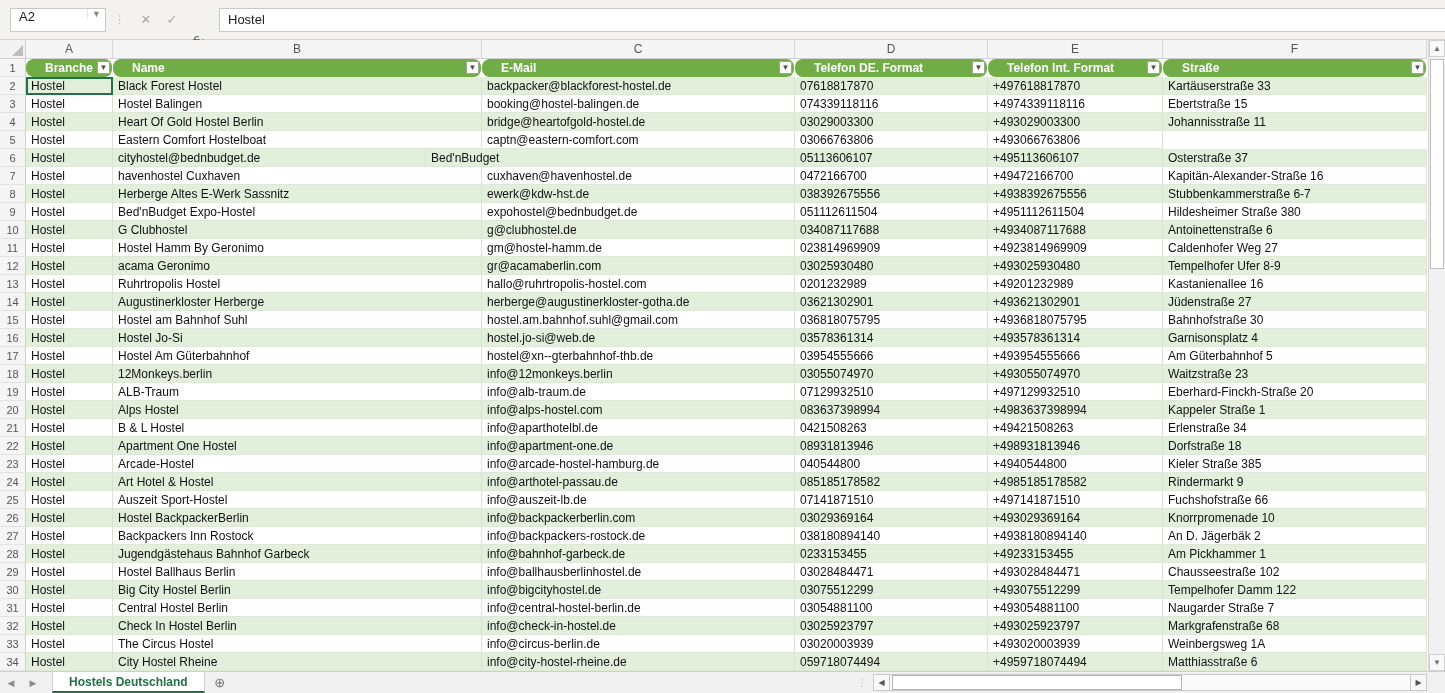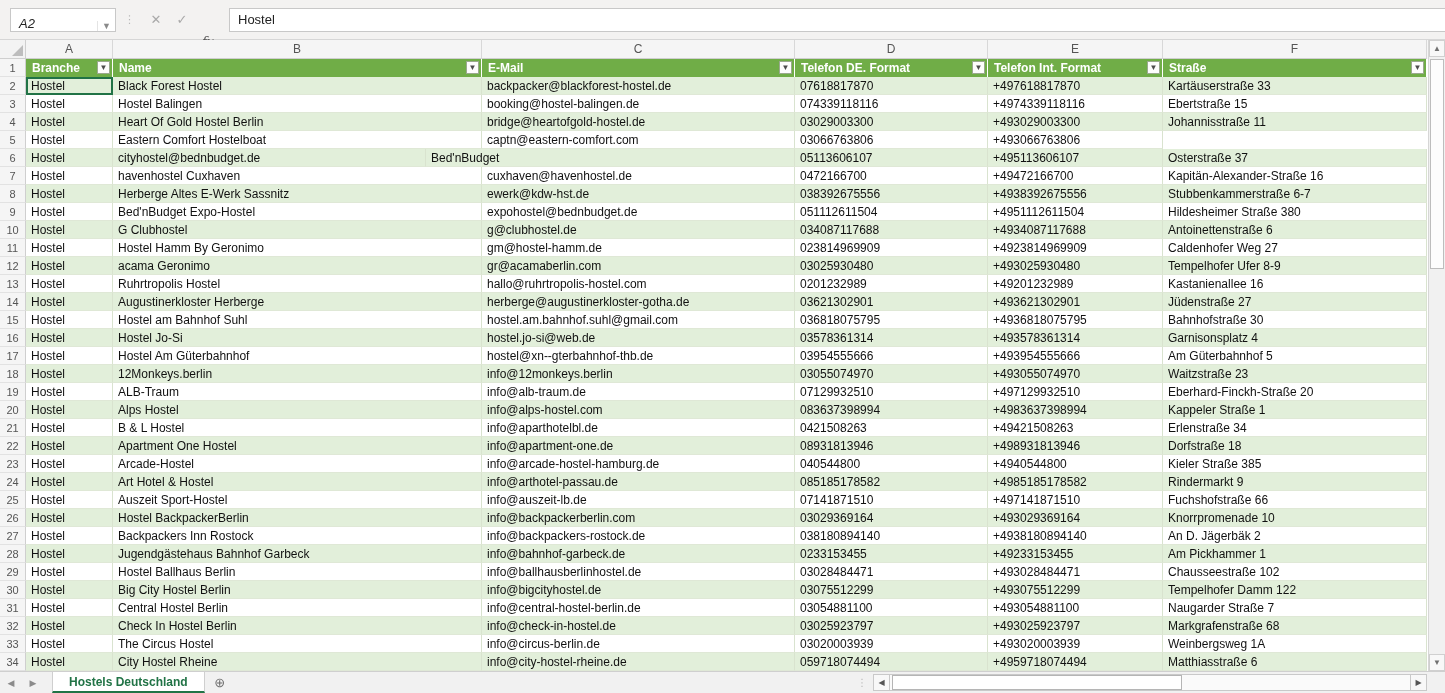--- a/index.html
+++ b/index.html
@@ -2,22 +2,22 @@
 <html style="--header-green: #70AD47; --band-green: #E2EFDA; --tab-green: #217346;"><head>
 <meta charset="utf-8">
 <style>
   * { margin:0; padding:0; box-sizing:border-box; }
   html,body { width:1445px; height:693px; overflow:hidden;
     font-family:"Liberation Sans", sans-serif; background:#fff; }
 
   
   .formula-row { height:40px; display:flex; align-items:center;
     background:#f3f2f1; border-bottom:1px solid #d6d6d6; padding:0 0 0 10px; }
-  .name-box { width:106px; height:24px; background:#fff; border:1px solid #c8c8c8;
-    display:flex; align-items:flex-end; font-size:13px; color:#222;font-style:italic; }
+  .name-box { width:96px; height:24px; background:#fff; border:1px solid #c8c8c8;
+    display:flex; align-items:flex-start; font-size:13px; color:#222; }
   .name-box .nb-text { flex:1; padding-left:8px; }
   .nb-arrow { width:18px; text-align:center; color:#8a8a8a; font-size:9px; border-left:1px solid #e4e4e4; }
   .dots-sep { color:#b8b8b8; font-size:11px; letter-spacing:0; margin:0 8px; }
   .fb-btn { width:26px; height:24px; display:flex; align-items:center; justify-content:center;
     color:#a9a9a9; font-size:13px; }
   .fb-btn.fx { color:#555; font-size:13px;margin-top:43px; }
   .fb-btn.fx i { font-family:"DejaVu Serif", serif; }
   .formula-field { flex:1; height:24px; background:#fff; border:1px solid #c8c8c8;
     border-right:none; margin-left:8px; display:flex; align-items:center;
     font-size:13px; color:#222; padding-left:8px; }
@@ -35,22 +35,22 @@
 
   .col-a{width:87px}.col-b{width:369px}.col-c{width:313px}
   .col-d{width:193px}.col-e{width:175px}.col-f{width:264px}
 
   .row-num { width:26px; background:#f5f5f5; border-right:1px solid #cfcfcf;
     border-bottom:1px solid #e2e2e2; display:flex; align-items:center; justify-content:center;
     font-size:11px; color:#555; flex:none; }
 
   .header-row { display:flex; height:18px; }
   .hdr-cell { background:var(--header-green,#70AD47); color:#fff; font-weight:bold;
-    font-size:12px; display:flex; align-items:center; padding-left:6px;
-    border-right:1px solid #fff; position:relative; }
+    font-size:12px; display:flex; align-items:center; padding-left:19px;
+    border-right:1px solid #fff; position:relative;border-radius:8px; }
   .filter-btn { position:absolute; right:2px; top:2px; width:13px; height:13px;
     background:#fdfdfd; border:1px solid #9aa98e; display:flex; align-items:center;
     justify-content:center; font-size:8px; color:#4c4c4c; line-height:1; }
 
   .grid-row { display:flex; height:18px; background:#fff; }
   .grid-row.band .cell { background:var(--band-green,#E2EFDA); }
   .cell { font-size:12px; color:#111; display:flex; align-items:center;
     padding-left:5px; border-right:1px solid #d9e3cf; border-bottom:1px solid #dfe8d6;
     white-space:nowrap; overflow:hidden; background:#fff; }
   .active-cell { outline:2px solid #217346; outline-offset:-2px; }

